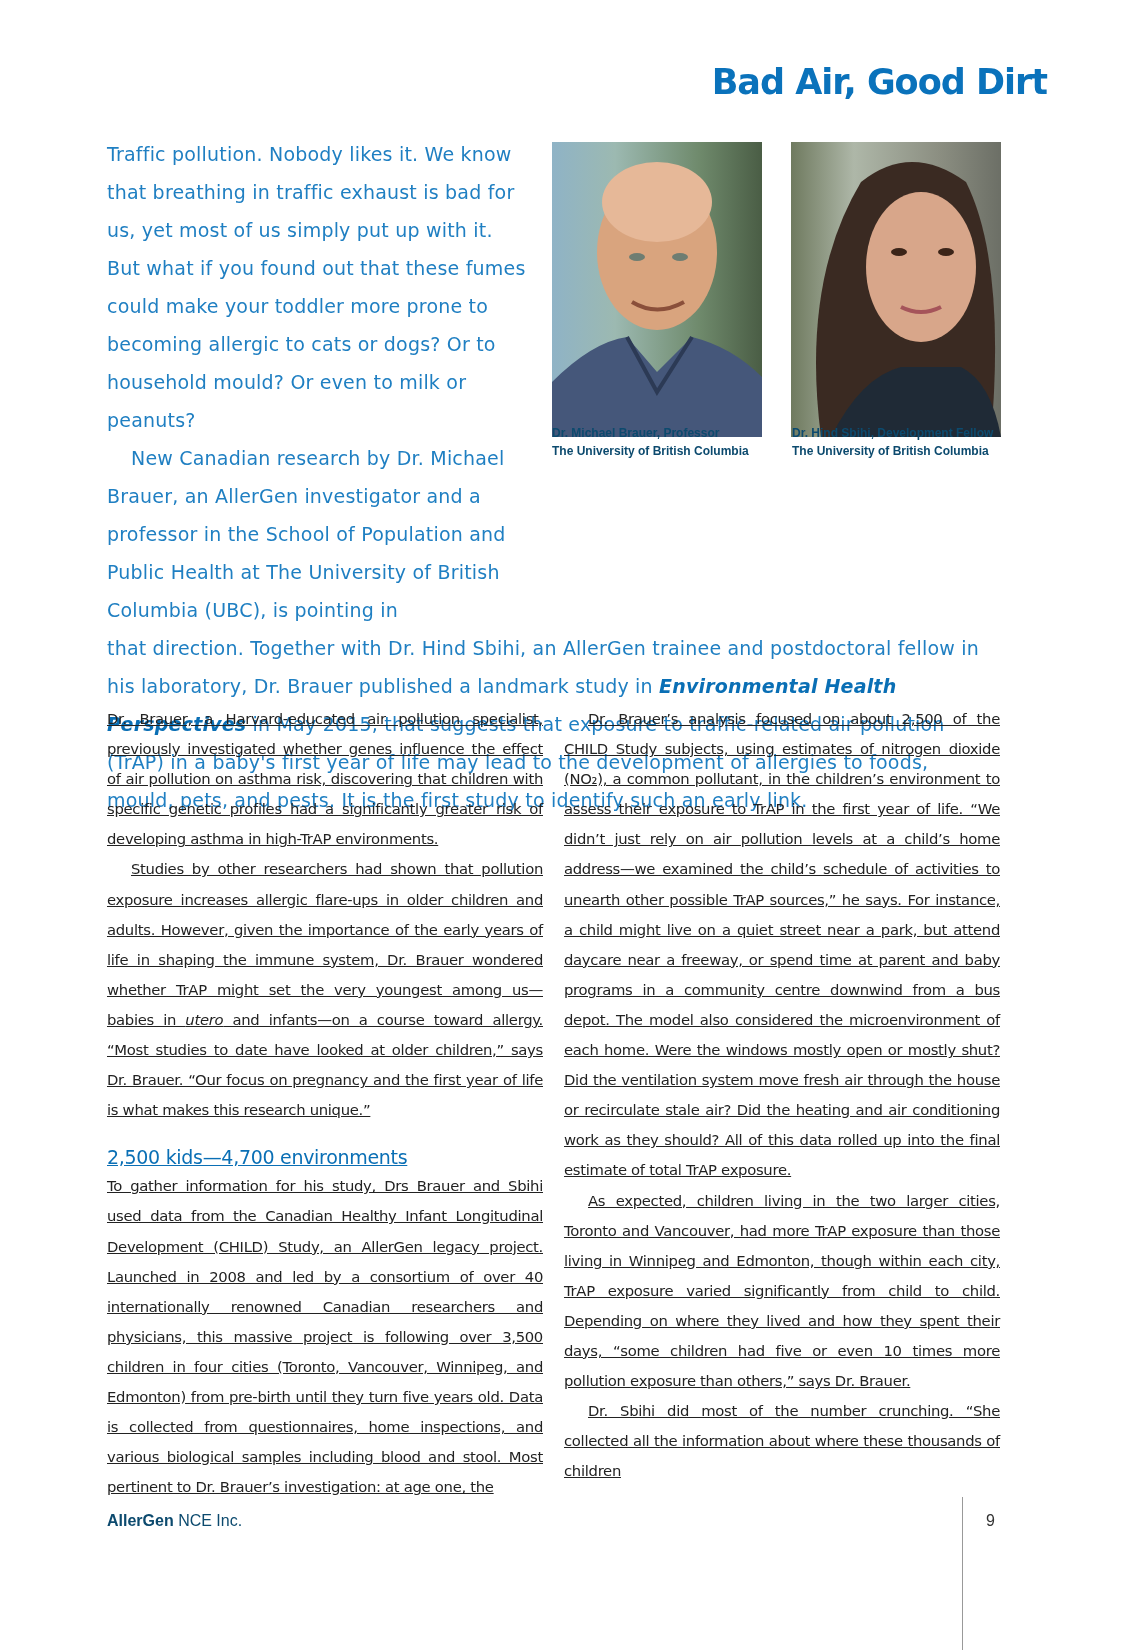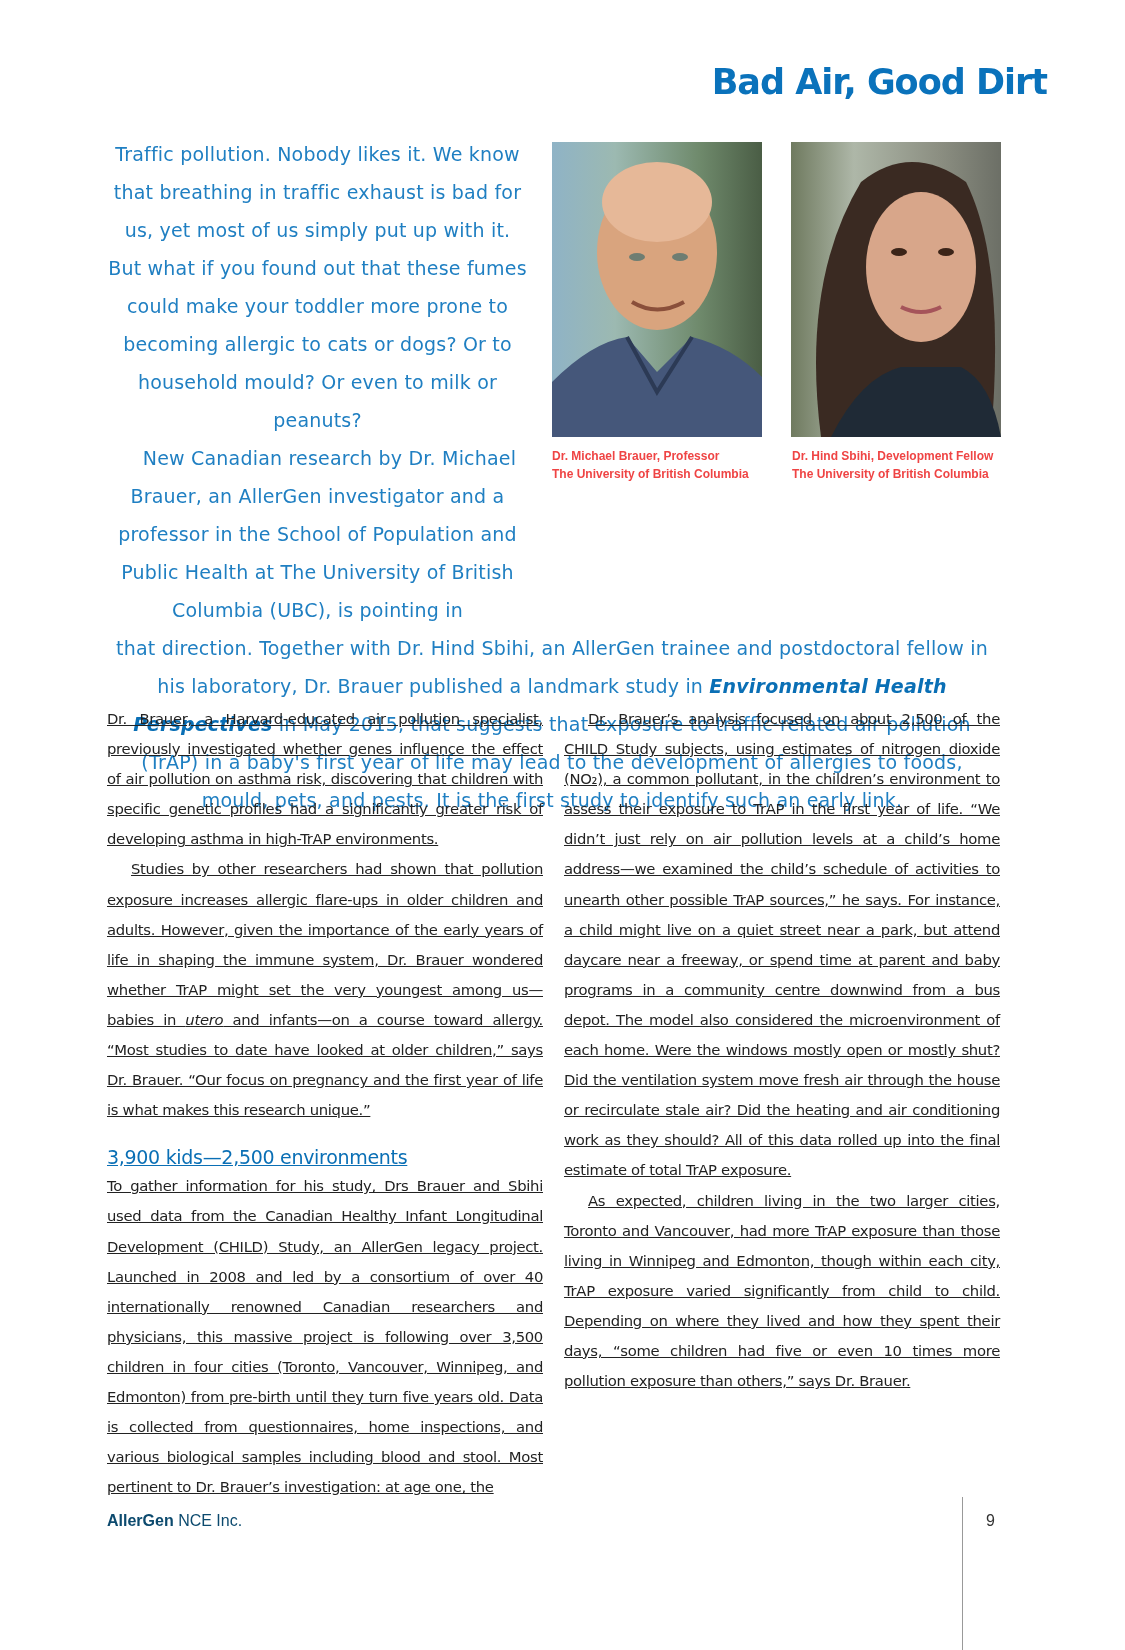--- a/index.html
+++ b/index.html
@@ -1,26 +1,26 @@
 <!DOCTYPE html>
 <html><head>
 <meta charset="utf-8">
 <style>
   html, body { margin:0; padding:0; background:#ffffff; }
   body { width:1125px; height:1650px; position:relative; overflow:hidden; font-family:"Liberation Sans", sans-serif; }
   .title { position:absolute; right:78px; top:62px; font-family:"DejaVu Sans", sans-serif; font-weight:bold; font-size:35px; color:#0a72bb; letter-spacing:-1px; }
-  .intro { position:absolute; left:107px; top:135px; width:890px; color:#1f7fc2; font-family:"DejaVu Sans", sans-serif; font-size:19px; line-height:38px; letter-spacing:0.2px;text-align:center; }
+  .intro { position:absolute; left:107px; top:135px; width:890px; color:#1f7fc2; font-family:"DejaVu Sans", sans-serif; font-size:19px; line-height:38px; letter-spacing:0.2px; }
   .intro-narrow { width:421px; }
   .intro p { margin:0; }
   .indent { text-indent:24px; }
   .intro em { font-style:italic; font-weight:bold; color:#0a6fb5; }
   .photo { position:absolute; top:142px; width:210px; height:295px; overflow:hidden; }
   .photo1 { left:552px; background:linear-gradient(90deg,#8fb3c6 0%,#9cb9b1 30%,#6f8a6c 70%,#4a5d45 100%); }
   .photo2 { left:791px; background:linear-gradient(90deg,#6f7a5f 0%,#aeb7a8 30%,#8c8f82 70%,#6c6f66 100%); }
-  .caption { position:absolute; top:447px; font-size:12px; font-weight:bold; color:#ef4444; line-height:18px; }
+  .caption { position:absolute; top:424px; font-size:12px; font-weight:bold; color:#0c4a6e; line-height:18px; }
   .cap1 { left:552px; } .cap2 { left:792px; }
   .col { position:absolute; top:704px; width:436px; font-family:"DejaVu Sans", sans-serif; font-size:14.8px; line-height:30.1px; color:#222; text-align:justify; letter-spacing:-0.3px; }
   .col p { margin:0;text-decoration:underline; }
   .col-left { left:107px; }
   .col-right { left:564px; }
   .col .indent { text-indent:24px; }
   .subhead { color:#0a6fb5; font-size:19px; margin-top:18px !important; line-height:28px; }
   .footer-brand { position:absolute; left:107px; top:1512px; font-size:16px; color:#0c4a6e; }
   .footer-brand b { font-weight:bold; }
   .footer-rule { position:absolute; left:962px; top:1497px; width:1px; height:153px; background:#999; }
@@ -66,24 +66,25 @@
   <div>The University of British Columbia</div>
 </div>
 <div class="caption cap2">
   <div>Dr. Hind Sbihi, Development Fellow</div>
   <div>The University of British Columbia</div>
 </div>
 
 <div class="col col-left">
   <p>Dr. Brauer, a Harvard-educated air pollution specialist, previously investigated whether genes influence the effect of air pollution on asthma risk, discovering that children with specific genetic profiles had a significantly greater risk of developing asthma in high-TrAP environments.</p>
   <p class="indent"><span>Studies by other researchers had shown that pollution exposure increases allergic flare-ups in older children and adults. However, given the importance of the early years of life in shaping the immune system, Dr. Brauer wondered whether TrAP might set the very youngest among us—babies in </span><i>utero</i><span> and infants—on a course toward allergy. “Most studies to date have looked at older children,” says Dr. Brauer. “Our focus on pregnancy and the first year of life is what makes this research unique.”</span></p>
-  <p class="subhead">3,900 kids—2,500 environments</p>
+  <p class="subhead">2,500 kids—4,700 environments</p>
   <p>To gather information for his study, Drs Brauer and Sbihi used data from the Canadian Healthy Infant Longitudinal Development (CHILD) Study, an AllerGen legacy project. Launched in 2008 and led by a consortium of over 40 internationally renowned Canadian researchers and physicians, this massive project is following over 3,500 children in four cities (Toronto, Vancouver, Winnipeg, and Edmonton) from pre-birth until they turn five years old. Data is collected from questionnaires, home inspections, and various biological samples including blood and stool. Most pertinent to Dr. Brauer’s investigation: at age one, the</p>
 </div>
 
 <div class="col col-right">
   <p class="indent">Dr. Brauer’s analysis focused on about 2,500 of the CHILD Study subjects, using estimates of nitrogen dioxide (NO₂), a common pollutant, in the children’s environment to assess their exposure to TrAP in the first year of life. “We didn’t just rely on air pollution levels at a child’s home address—we examined the child’s schedule of activities to unearth other possible TrAP sources,” he says. For instance, a child might live on a quiet street near a park, but attend daycare near a freeway, or spend time at parent and baby programs in a community centre downwind from a bus depot. The model also considered the microenvironment of each home. Were the windows mostly open or mostly shut? Did the ventilation system move fresh air through the house or recirculate stale air? Did the heating and air conditioning work as they should? All of this data rolled up into the final estimate of total TrAP exposure.</p>
   <p class="indent">As expected, children living in the two larger cities, Toronto and Vancouver, had more TrAP exposure than those living in Winnipeg and Edmonton, though within each city, TrAP exposure varied significantly from child to child. Depending on where they lived and how they spent their days, “some children had five or even 10 times more pollution exposure than others,” says Dr. Brauer.</p>
+  <p class="indent">Dr. Sbihi did most of the number crunching. “She collected all the information about where these thousands of children</p>
 </div>
 
 <div class="footer-brand"><b>AllerGen</b><span> NCE Inc.</span></div>
 <div class="footer-rule"></div>
 <div class="page-num">9</div>
 
 </body></html>

